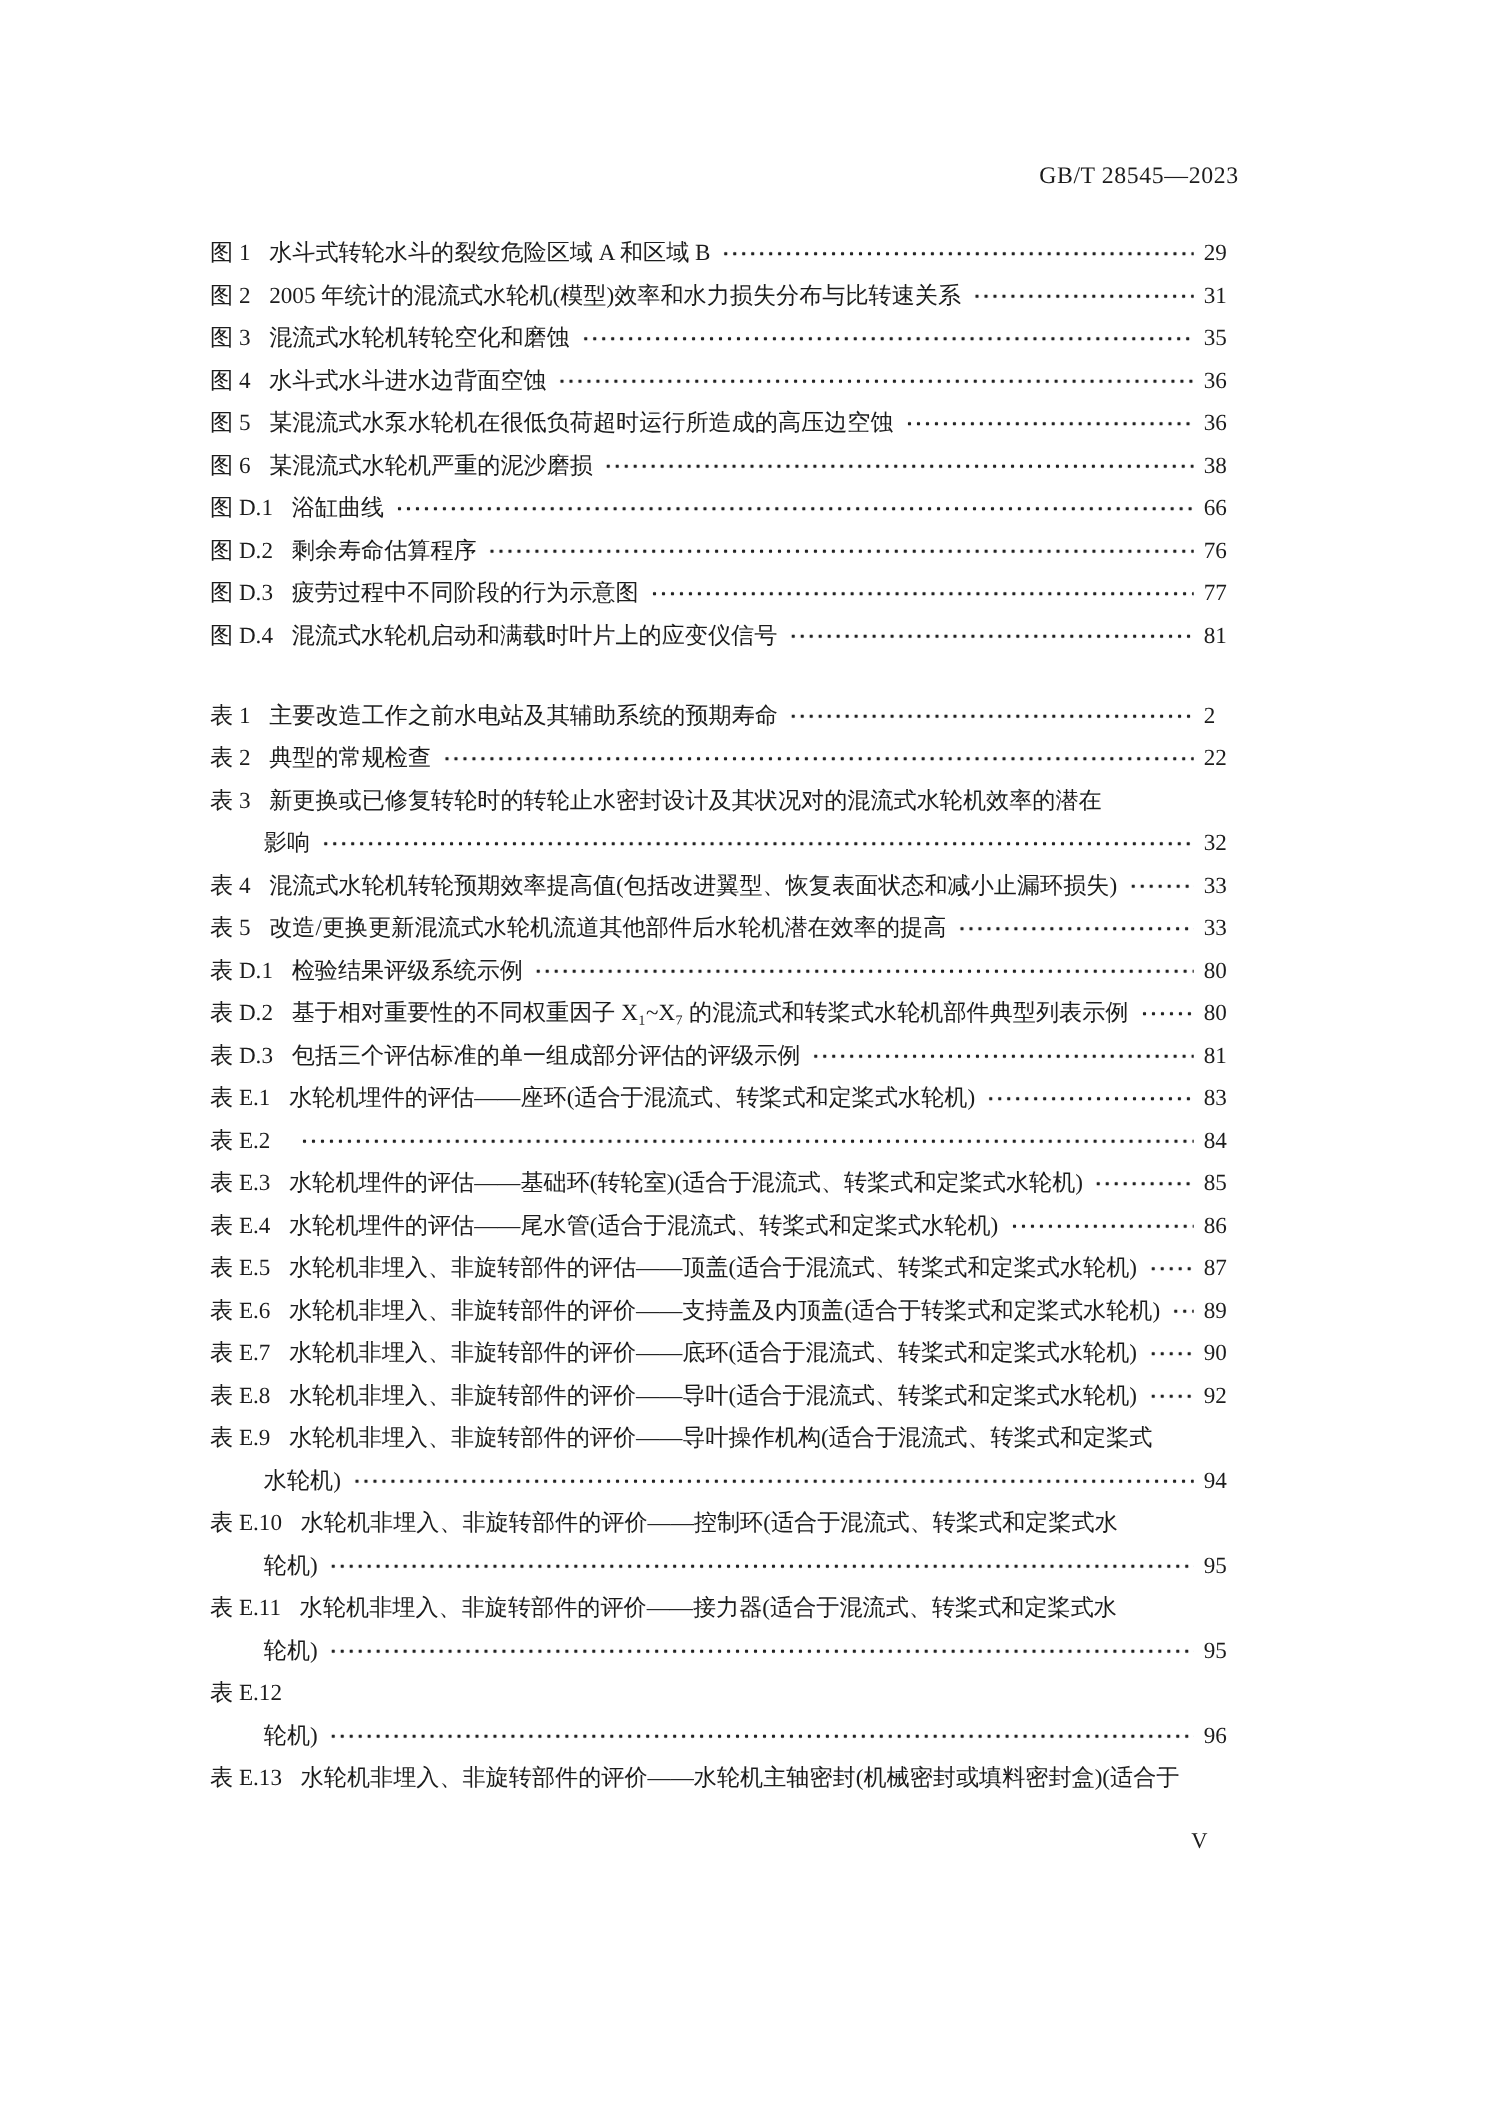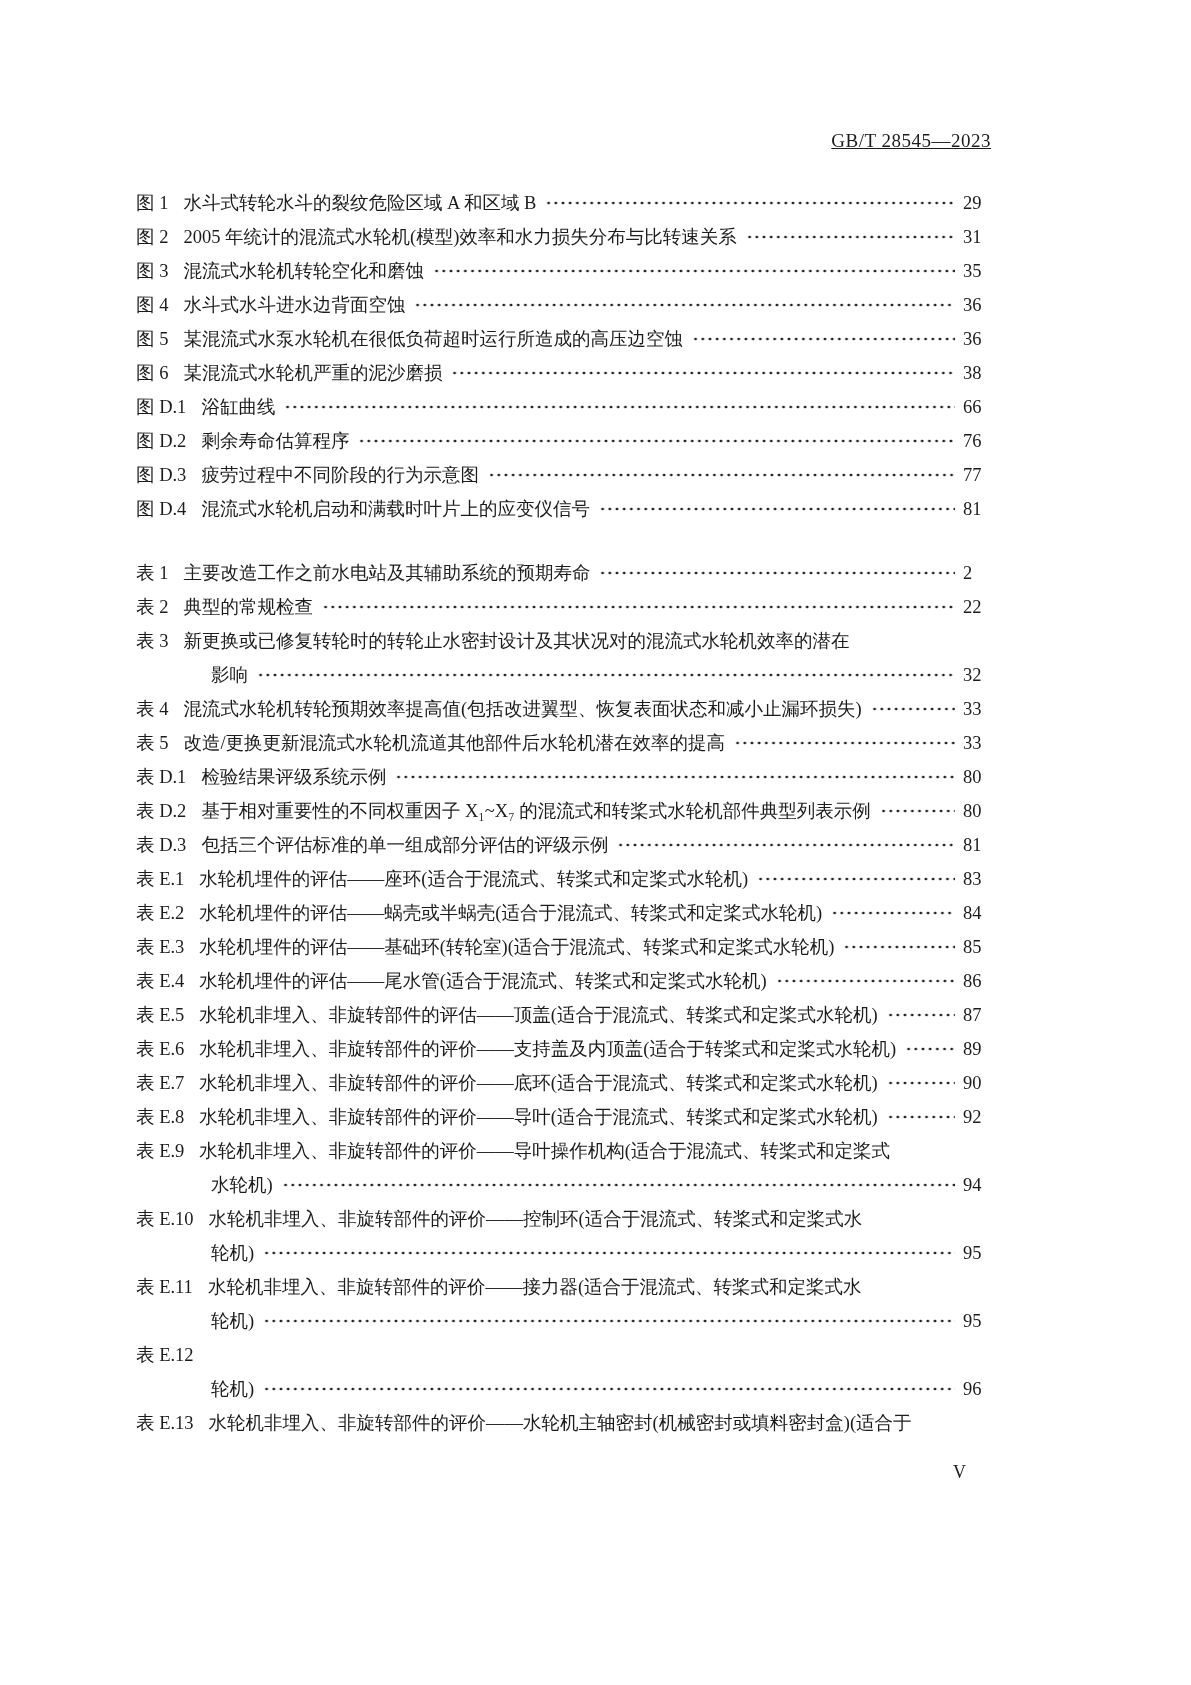--- a/index.html
+++ b/index.html
@@ -15,36 +15,36 @@
     padding: 130px 200px 0 136px;
     overflow: hidden;
   }
   .doc-header {
     text-align: right;
     font-size: 19px;
     line-height: 22px;
     letter-spacing: 0.5px;
     margin-bottom: 34px;
     font-weight: 400;
-    text-decoration: underline;
   }
   .toc-section { }
   .tables-section { margin-top: 30px; }
   .toc-entry { }
   .toc-line {
     display: flex;
     align-items: center;
     line-height: 34px;
     font-size: 18.5px;
     white-space: nowrap;
   }
   .entry-label {
     margin-right: 15px;
     white-space: pre;
     flex: 0 0 auto;
+    margin-left: 32px;
   }
   .entry-title { flex: 0 1 auto; overflow: hidden; }
   .cont-line { padding-left: 75px; }
   .entry-cont { flex: 0 0 auto; }
   .dots {
     flex: 1 1 auto;
     align-self: stretch;
     min-width: 10px;
     margin: 0 8px;
     background-image: radial-gradient(circle, #222222 1.15px, rgba(0,0,0,0) 1.65px);
@@ -227,21 +227,20 @@
           <div class="toc-line">
             <span class="entry-label">表 E.1</span>
             <span class="entry-title">水轮机埋件的评估——座环(适合于混流式、转桨式和定桨式水轮机)</span>
             <span class="dots"></span>
             <span class="entry-page">83</span>
           </div>
         </div>
         <div class="toc-entry">
           <div class="toc-line">
             <span class="entry-label">表 E.2</span>
-            <span class="entry-title">水轮机埋件的评估——蜗壳或半蜗壳(适合于混流式、转桨式和定桨式水轮机)</span>
             <span class="dots"></span>
             <span class="entry-page">84</span>
           </div>
         </div>
         <div class="toc-entry">
           <div class="toc-line">
             <span class="entry-label">表 E.3</span>
             <span class="entry-title">水轮机埋件的评估——基础环(转轮室)(适合于混流式、转桨式和定桨式水轮机)</span>
             <span class="dots"></span>
             <span class="entry-page">85</span>

